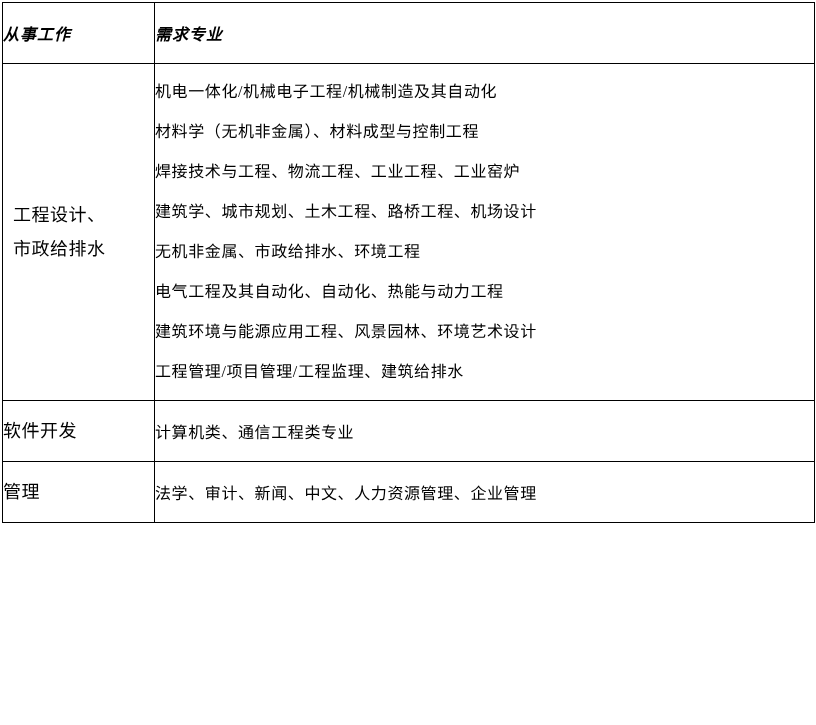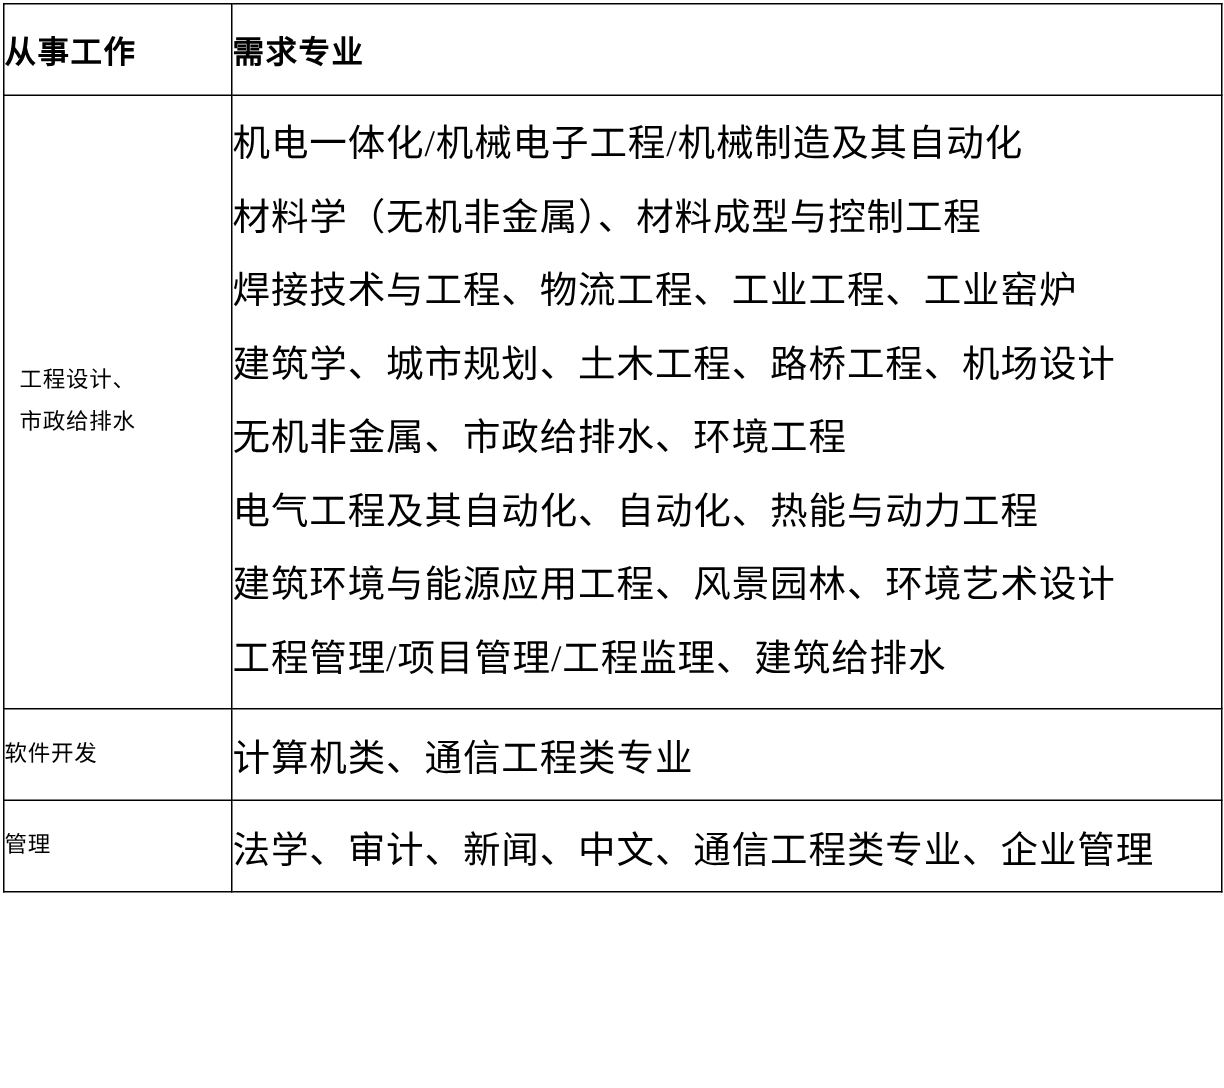--- a/index.html
+++ b/index.html
@@ -34,33 +34,34 @@
   table.req-table td {
     border: 1px solid #000000;
     vertical-align: middle;
     padding: 0;
   }
   
   .th-job, .th-major {
     height: 60px;
     font-family: "Liberation Sans", "DejaVu Sans", sans-serif;
     font-weight: bold;
-    font-size: 21px;
+    font-size: 16px;
     text-align: left;
     letter-spacing: 1px;
+    font-style: italic;
   }
   .th-job {
     padding-left: 12px;
   }
   .th-major {
     padding-left: 38px;
   }
   
   .td-job {
-    font-size: 15px;
+    font-size: 18px;
     line-height: 1.9;
     letter-spacing: 0.5px;
   }
   .td-job.engineering {
     text-align: left;
     padding-left: 10px;
   }
   .td-job.plain {
     text-align: left;
     height: 60px;
@@ -69,21 +70,21 @@
     text-align: left;
     padding-left: 0;
     height: 60px;
   }
   .job-line {
     display: block;
     white-space: nowrap;
   }
   
   .td-major {
-    font-size: 25px;
+    font-size: 16px;
     padding-left: 36px;
     letter-spacing: 0.6px;
   }
   .td-major.list {
     padding-top: 8px;
     padding-bottom: 8px;
   }
   .major-line {
     display: block;
     white-space: nowrap;
@@ -126,17 +127,17 @@
           <span class="major-line">建筑环境与能源应用工程、风景园林、环境艺术设计</span>
           <span class="major-line">工程管理/项目管理/工程监理、建筑给排水</span>
         </td>
       </tr>
       <tr>
         <td class="td-job plain">软件开发</td>
         <td class="td-major single">计算机类、通信工程类专业</td>
       </tr>
       <tr>
         <td class="td-job centered">管理</td>
-        <td class="td-major single">法学、审计、新闻、中文、通信工程类专业、企业管理</td>
+        <td class="td-major single">法学、审计、新闻、中文、人力资源管理、企业管理</td>
       </tr>
     </tbody>
   </table>
 </div>
 
 </body></html>

